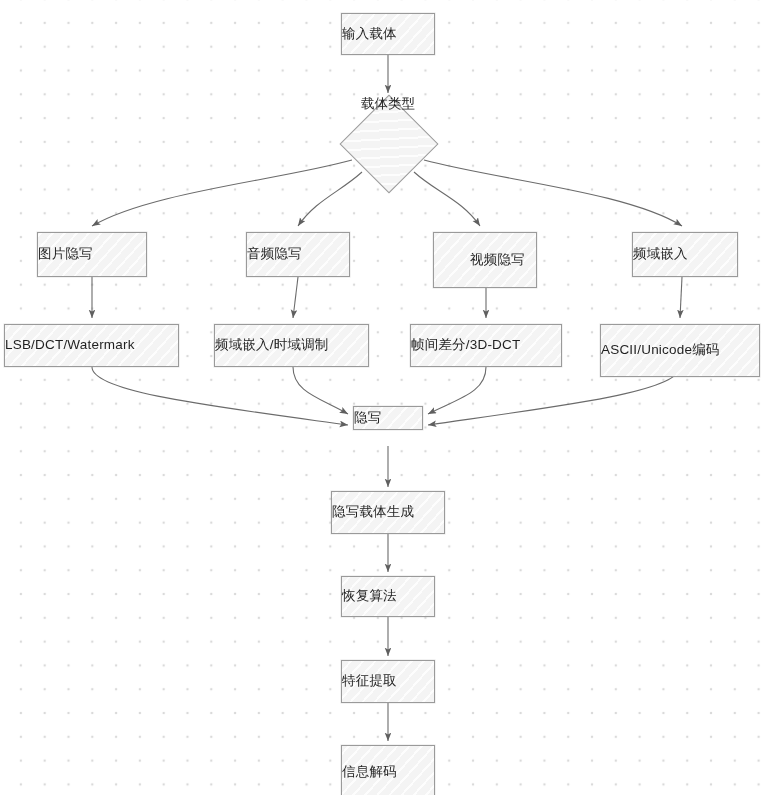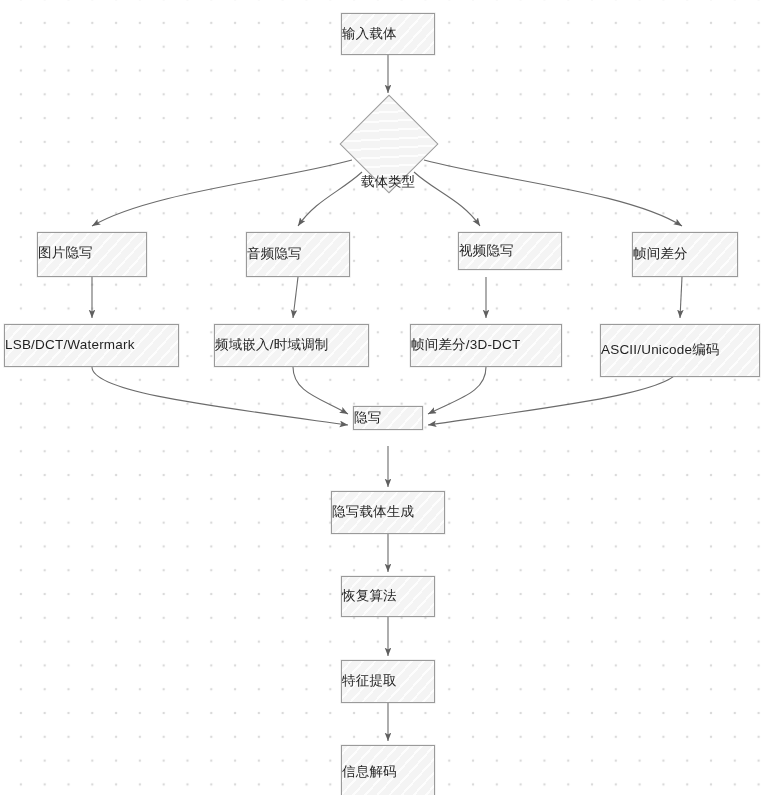--- a/index.html
+++ b/index.html
@@ -54,21 +54,21 @@
         rgba(255,255,255,0) 7px,
         rgba(255,255,255,0.85) 7px,
         rgba(255,255,255,0.85) 9px);
     border: 1px solid #9a9a9a;
     box-shadow: 0 0 0 0.5px rgba(150,150,150,0.25);
   }
 
   .diamond-wrap {
     position: absolute;
     display: flex;
-    align-items: flex-end;
+    align-items: flex-start;
     justify-content: center;
   }
   .diamond-shape {
     position: absolute;
     left: 50%;
     top: 50%;
     width: 68px;
     height: 68px;
     margin-left: -34px;
     margin-top: -34px;
@@ -129,34 +129,34 @@
 
 <div class="node" style="left:341px; top:13px; width:94px; height:42px;">
   <span>输入载体</span>
 </div>
 
 <div class="diamond-wrap" style="left:340px; top:95px; width:96px; height:96px;">
   <div class="diamond-shape"></div>
   <span class="diamond-label">载体类型</span>
 </div>
 
-<div class="node" style="left:37px; top:232px; width:110px; height:45px;font-family:Liberation Mono, monospace;">
+<div class="node" style="left:37px; top:232px; width:110px; height:45px;">
   <span>图片隐写</span>
 </div>
 
 <div class="node" style="left:246px; top:232px; width:104px; height:45px;">
   <span>音频隐写</span>
 </div>
 
-<div class="node" style="left:458px; top:232px; width:104px; height:38px;">
+<div class="node" style="left:433px; top:232px; width:104px; height:56px;padding-left:36px;">
   <span>视频隐写</span>
 </div>
 
 <div class="node" style="left:632px; top:232px; width:106px; height:45px;">
-  <span>帧间差分</span>
+  <span>频域嵌入</span>
 </div>
 
 <div class="node" style="left:4px; top:324px; width:175px; height:43px;">
   <span>LSB/DCT/Watermark</span>
 </div>
 
 <div class="node" style="left:214px; top:324px; width:155px; height:43px;">
   <span>频域嵌入/时域调制</span>
 </div>
 

